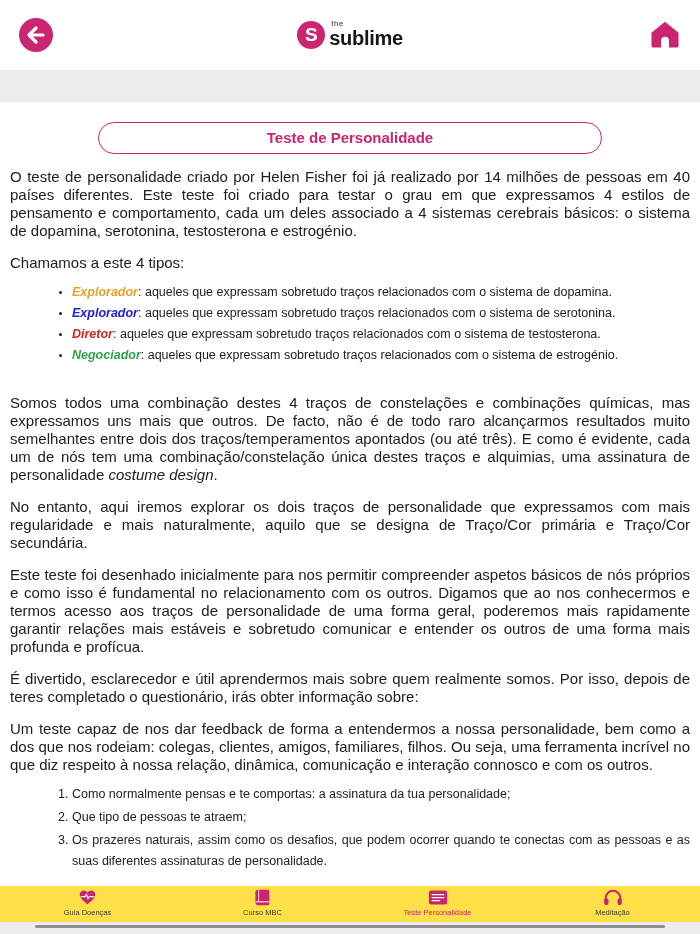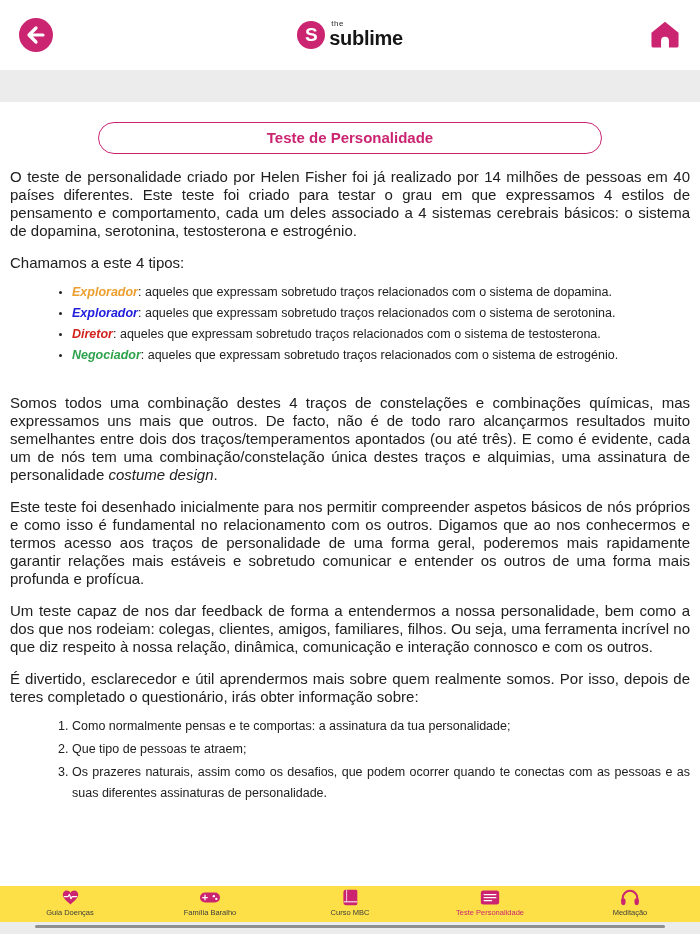--- a/index.html
+++ b/index.html
@@ -97,54 +97,44 @@
 
     <ul class="traits">
       <li><span class="term" style="color: rgb(236, 159, 46);">Explorador</span><span>: aqueles que expressam sobretudo traços relacionados com o sistema de dopamina.</span></li>
       <li><span class="term" style="color: rgb(32, 32, 221);">Explorador</span><span>: aqueles que expressam sobretudo traços relacionados com o sistema de serotonina.</span></li>
       <li><span class="term" style="color: rgb(210, 35, 31);">Diretor</span><span>: aqueles que expressam sobretudo traços relacionados com o sistema de testosterona.</span></li>
       <li><span class="term" style="color: rgb(47, 162, 77);">Negociador</span><span>: aqueles que expressam sobretudo traços relacionados com o sistema de estrogénio.</span></li>
     </ul>
 
     <p class="body-p gap-large"><span>Somos todos uma combinação destes 4 traços de constelações e combinações químicas, mas expressamos uns mais que outros. De facto, não é de todo raro alcançarmos resultados muito semelhantes entre dois dos traços/temperamentos apontados (ou até três). E como é evidente, cada um de nós tem uma combinação/constelação única destes traços e alquimias, uma assinatura de personalidade </span><span class="em-italic">costume design</span><span>.</span></p>
 
+    <p class="body-p">No entanto, aqui iremos explorar os dois traços de personalidade que expressamos com mais regularidade e mais naturalmente, aquilo que se designa de Traço/Cor primária e Traço/Cor secundária.</p>
 
     <p class="body-p">Este teste foi desenhado inicialmente para nos permitir compreender aspetos básicos de nós próprios e como isso é fundamental no relacionamento com os outros. Digamos que ao nos conhecermos e termos acesso aos traços de personalidade de uma forma geral, poderemos mais rapidamente garantir relações mais estáveis e sobretudo comunicar e entender os outros de uma forma mais profunda e profícua.</p>
 
+    <p class="body-p">É divertido, esclarecedor e útil aprendermos mais sobre quem realmente somos. Por isso, depois de teres completado o questionário, irás obter informação sobre:</p>
+
     <p class="body-p">Um teste capaz de nos dar feedback de forma a entendermos a nossa personalidade, bem como a dos que nos rodeiam: colegas, clientes, amigos, familiares, filhos. Ou seja, uma ferramenta incrível no que diz respeito à nossa relação, dinâmica, comunicação e interação connosco e com os outros.</p>
-
-    <p class="body-p">É divertido, esclarecedor e útil aprendermos mais sobre quem realmente somos. Por isso, depois de teres completado o questionário, irás obter informação sobre:</p>
 
     <ol class="outcomes">
       <li>Como normalmente pensas e te comportas: a assinatura da tua personalidade;</li>
       <li>Que tipo de pessoas te atraem;</li>
       <li>Os prazeres naturais, assim como os desafios, que podem ocorrer quando te conectas com as pessoas e as suas diferentes assinaturas de personalidade.</li>
     </ol>
   </main>
 
   <nav>
     <div class="nav-item">
       <span class="nav-icon">
         <svg viewBox="0 0 24 22" width="19" height="17">
           <path d="M12 20 C5.5 14.5 2 10.8 2 7.2 C2 4.2 4.3 2 7 2 C9 2 10.9 3.1 12 4.9 C13.1 3.1 15 2 17 2 C19.7 2 22 4.2 22 7.2 C22 10.8 18.5 14.5 12 20 Z" fill="currentColor"></path>
           <polyline points="4,9.8 9,9.8 10.6,7 12.6,12.6 14.2,9.8 20,9.8" fill="none" stroke="#fff" stroke-width="1.5" stroke-linejoin="round" stroke-linecap="round"></polyline>
         </svg>
       </span>
       <span class="nav-label">Guia Doenças</span>
-    </div>
-    <div class="nav-item">
-      <span class="nav-icon">
-        <svg viewBox="0 0 26 18" width="22" height="15">
-          <rect x="1" y="3" width="24" height="12" rx="6" fill="currentColor"></rect>
-          <path d="M7 6.2 v5.6 M4.2 9 h5.6" stroke="#fff" stroke-width="1.5" stroke-linecap="round"></path>
-          <circle cx="17.6" cy="7.4" r="1.4" fill="#fff"></circle>
-          <circle cx="20.6" cy="10.6" r="1.4" fill="#fff"></circle>
-        </svg>
-      </span>
-      <span class="nav-label">Família Baralho</span>
     </div>
     <div class="nav-item">
       <span class="nav-icon">
         <svg viewBox="0 0 22 22" width="17" height="17">
           <path d="M5 1 H18 a1.8 1.8 0 0 1 1.8 1.8 V19.2 A1.8 1.8 0 0 1 18 21 H5 A3.2 3.2 0 0 1 1.8 17.8 V4.2 A3.2 3.2 0 0 1 5 1 Z" fill="currentColor"></path>
           <path d="M2.2 16.6 H19.4" stroke="#fff" stroke-width="1.3"></path>
           <path d="M6 1 v15" stroke="#fff" stroke-width="1.1" opacity="0.9"></path>
         </svg>
       </span>
       <span class="nav-label">Curso MBC</span>

